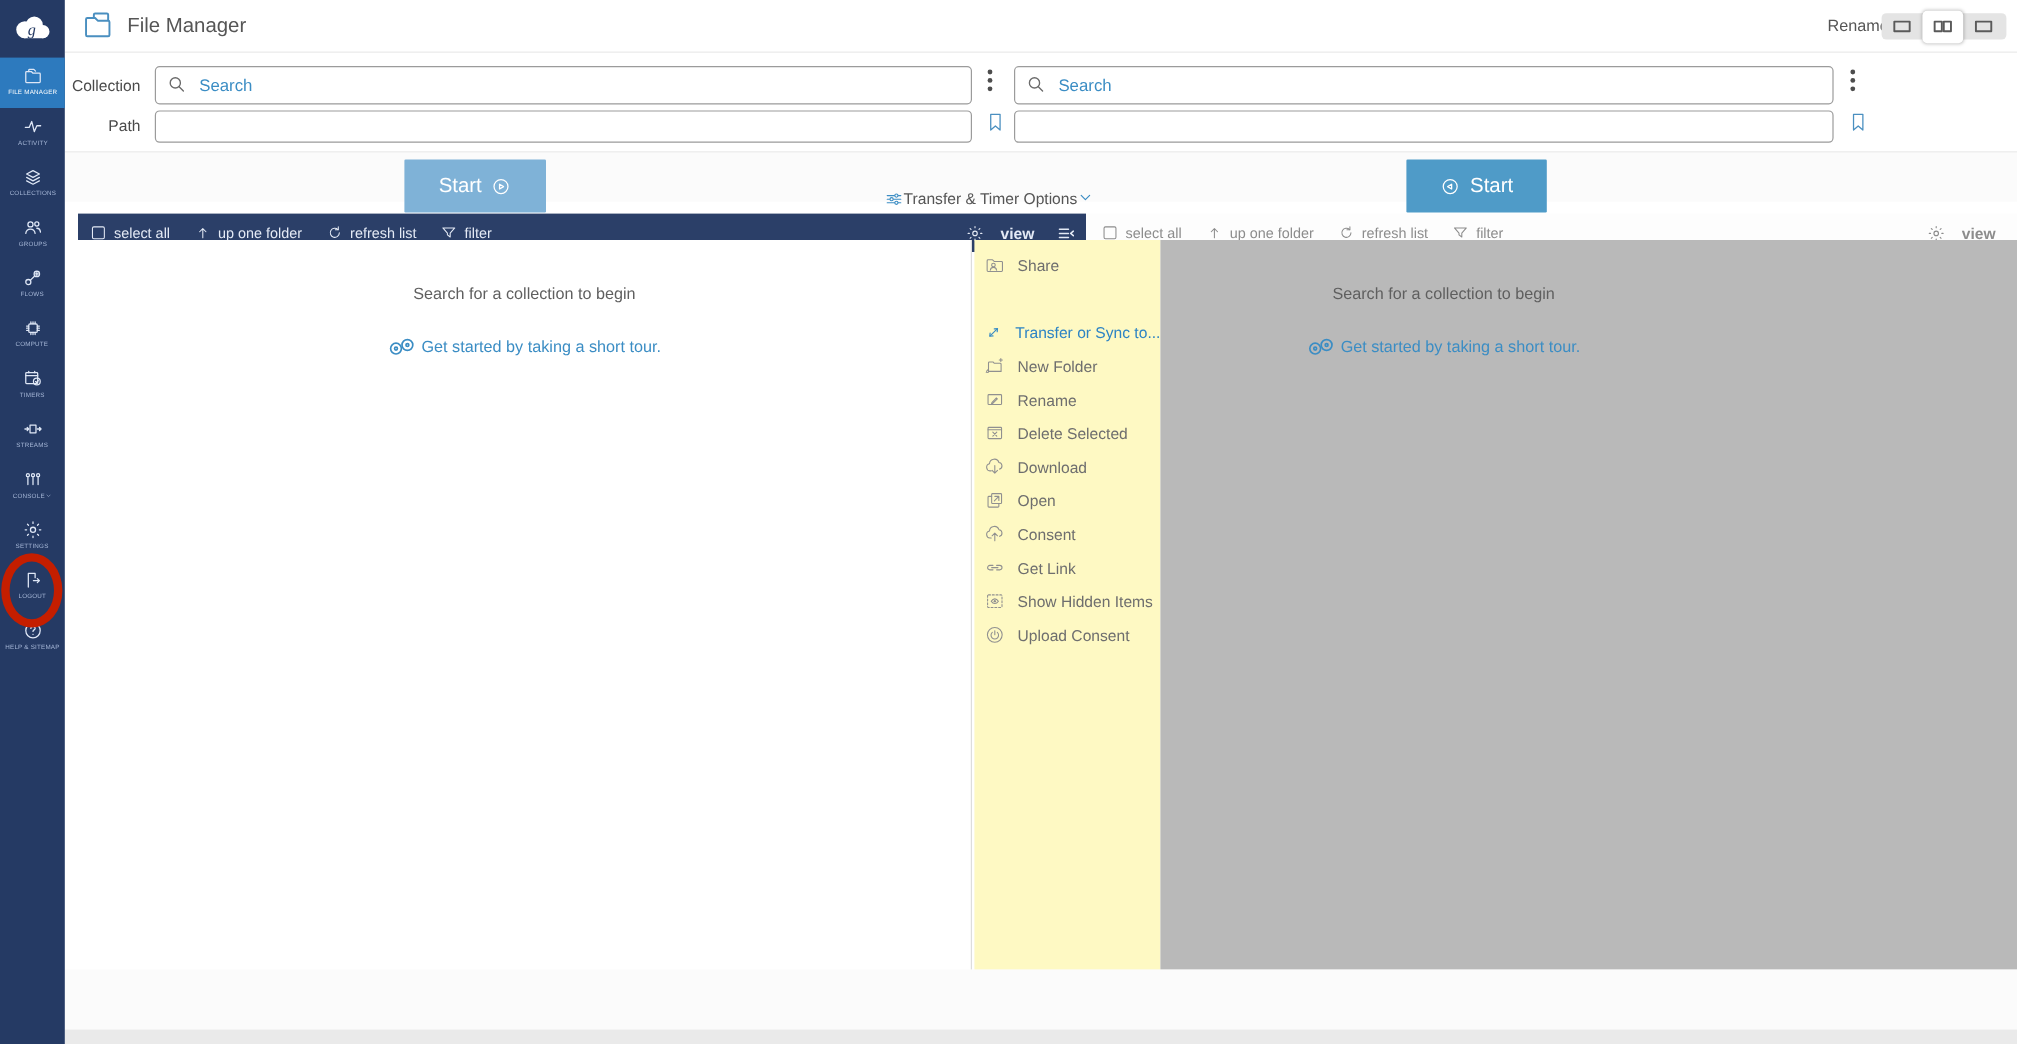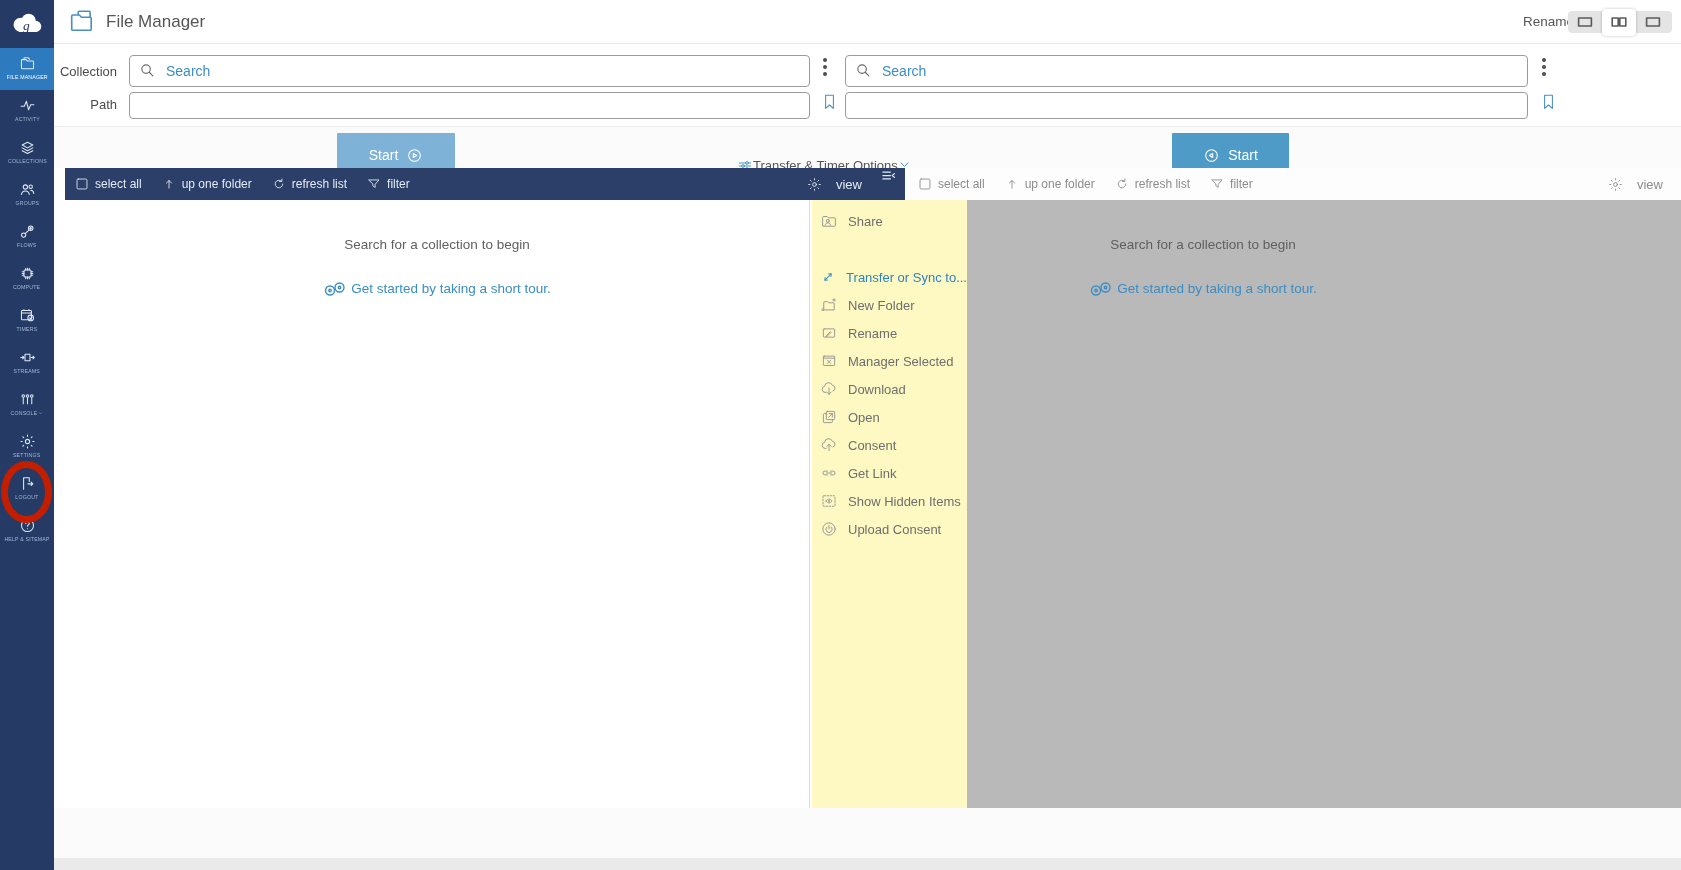--- a/index.html
+++ b/index.html
@@ -32,33 +32,33 @@
   .in-wrap input { width:100%; height:100%; border:1px solid #9b9b9b; border-radius:4px; font-family:"Liberation Sans",sans-serif; font-size:14px; color:#333; outline:none; padding:0 24px; }
   .in-wrap.srch input { padding-left:36px; }
   .in-wrap.srch input::placeholder { color:#3b8dc4; opacity:1; }
   .mag { position:absolute; left:10px; top:7px; color:#6b6b6b; }
   .dots { position:absolute; display:flex; flex-direction:column; gap:3px; cursor:pointer; padding:3px; }
   .dots span { width:4px; height:4px; border-radius:50%; background:#4d4d4d; }
   .bkm { position:absolute; color:#4a8fc0; cursor:pointer; }
 
   
   .start-row { position:absolute; left:54px; top:126px; width:1627px; height:42px; background:#fbfbfb; border-top:1px solid #ececec; }
-  .btn-start { position:absolute; top:6px; height:44px; border-radius:1px; color:#fff; font-size:14px; display:flex; align-items:center; justify-content:center; gap:8px; cursor:pointer; border:none; font-family:"Liberation Sans",sans-serif; }
+  .btn-start { position:absolute; top:6px; height:44px; border-radius:1px; color:#fff; font-size:17px; display:flex; align-items:center; justify-content:center; gap:8px; cursor:pointer; border:none; font-family:"Liberation Sans",sans-serif; }
   .btn-start.left { left:283px; width:118px; background:#7fb2d7; }
   .btn-start.right { left:1118px; width:117px; background:#4f9bc8; }
   .xfer-opts { position:absolute; left:683px; top:6px; height:28px; display:flex; align-items:flex-start; gap:0; cursor:pointer;margin-top:25px; }
   .xfer-opts .txt { font-size:13px; color:#555; }
 
   
-  .toolbar { position:absolute; top:168px; height:32px; display:flex; font-size:12px; }
+  .toolbar { position:absolute; top:178px; height:32px; display:flex; align-items:center; font-size:12px; }
   .toolbar.dark { left:65px; width:840px; background:#2b3f68; color:#e4eaf5; padding:0 8px 0 10px; }
   .toolbar.light { left:905px; width:776px; background:#fdfdfd; color:#8c8c8c; padding:0 18px 0 13px; }
   .tb-item { display:flex; align-items:center; gap:6px; margin-right:20px; cursor:pointer; white-space:nowrap; }
   .tb-spacer { flex:1; }
-  .tb-view { display:flex; align-items:center; gap:14px; cursor:pointer; }
+  .tb-view { display:flex; align-items:center; gap:14px; cursor:pointer;font-weight:bold; }
   .tb-collapse { margin-left:18px; cursor:pointer; display:flex; }
 
   
   .panel-left { position:absolute; left:65px; top:200px; width:745px; height:608px; background:#fff; border-right:1px solid #ddd; }
   .action-menu { position:absolute; left:812px; top:200px; width:155px; height:608px; background:#fef9c3; padding-top:7px; }
   .menu-item { height:28px; display:flex; align-items:center; gap:10px; padding-left:8px; font-size:13px; color:#6e6e6e; cursor:pointer; white-space:nowrap; }
   .menu-item .mi-icon { color:#909090; }
   .menu-item.active { color:#2d84c4;margin-top:28px; }
   .menu-item.active .mi-icon { color:#3b8dc4; }
   .panel-right { position:absolute; left:967px; top:200px; width:714px; height:608px; background:#b9b9b9; }
@@ -430,21 +430,21 @@
           <path d="M9 15l4.8-4.8 1 1L10 16l-1.6.6z"></path>
         </svg>
       <span>Rename</span>
     </div>
     <div class="menu-item">
       <svg class="i mi-icon" width="18" height="18" viewBox="0 0 24 24" style="stroke-width:1.2">
           <rect x="4.5" y="5.5" width="15" height="12.5" rx="1"></rect>
           <path d="M4.5 8.2h15"></path>
           <path d="M9.8 10.8l4.4 4.4M14.2 10.8l-4.4 4.4"></path>
         </svg>
-      <span>Manager Selected</span>
+      <span>Delete Selected</span>
     </div>
     <div class="menu-item">
       <svg class="i mi-icon" width="18" height="18" viewBox="0 0 24 24" style="stroke-width:1.2">
           <path d="M8 16.5H6.6a4 4 0 0 1-.5-7.9A5.4 5.4 0 0 1 16.6 7.2a3.8 3.8 0 0 1 .7 7.4"></path>
           <path d="M12 10.5V19M9 16l3 3 3-3"></path>
         </svg>
       <span>Download</span>
     </div>
     <div class="menu-item">
       <svg class="i mi-icon" width="18" height="18" viewBox="0 0 24 24" style="stroke-width:1.2">

